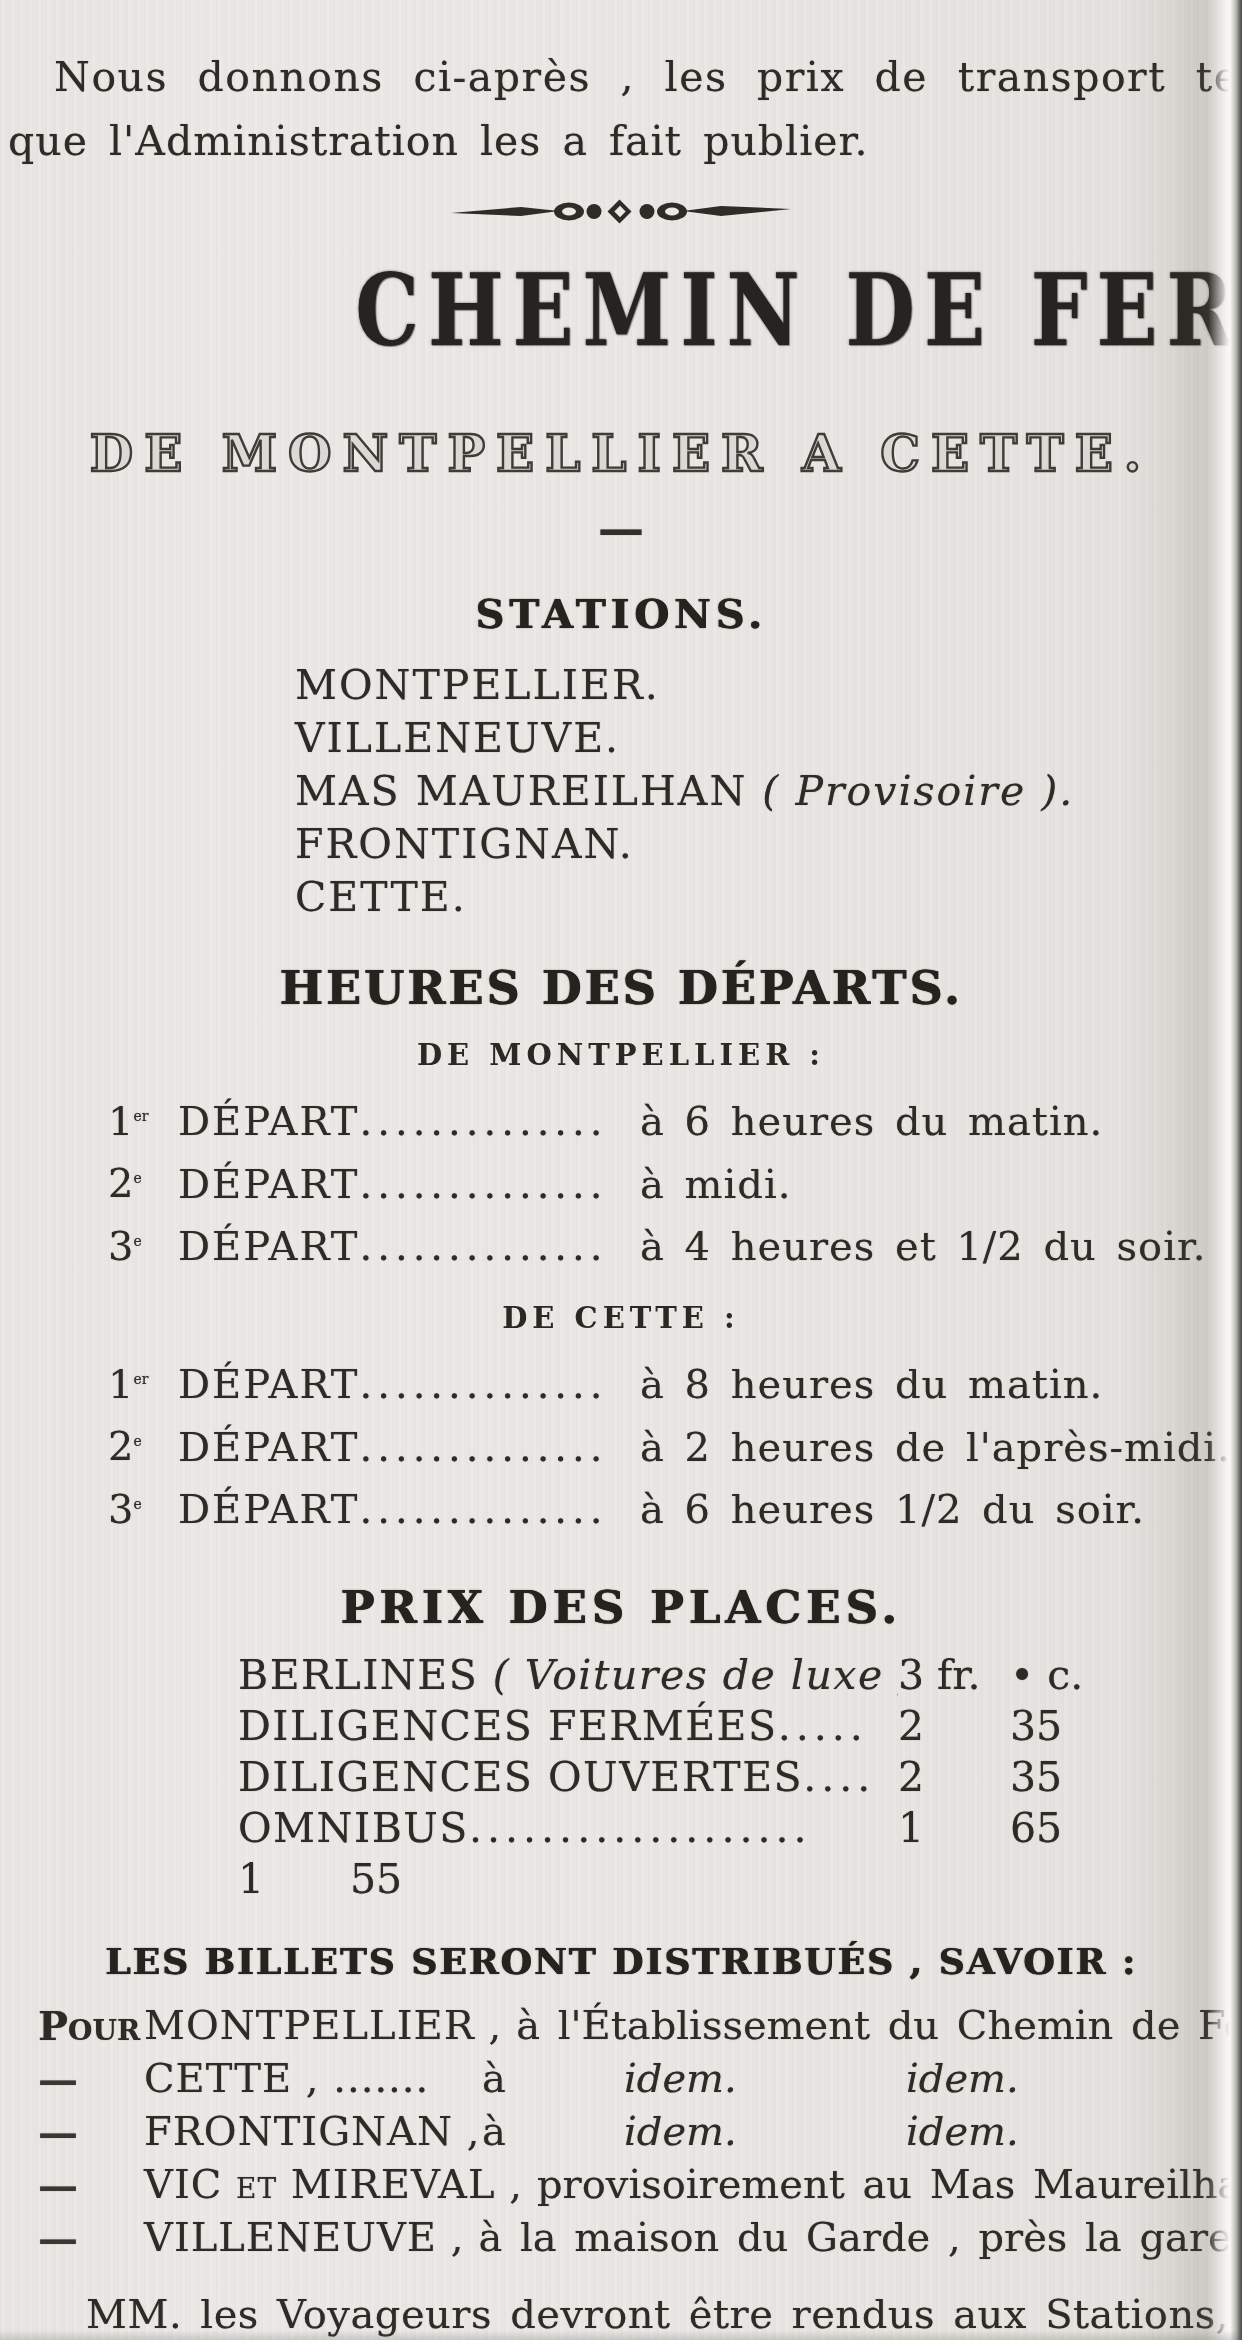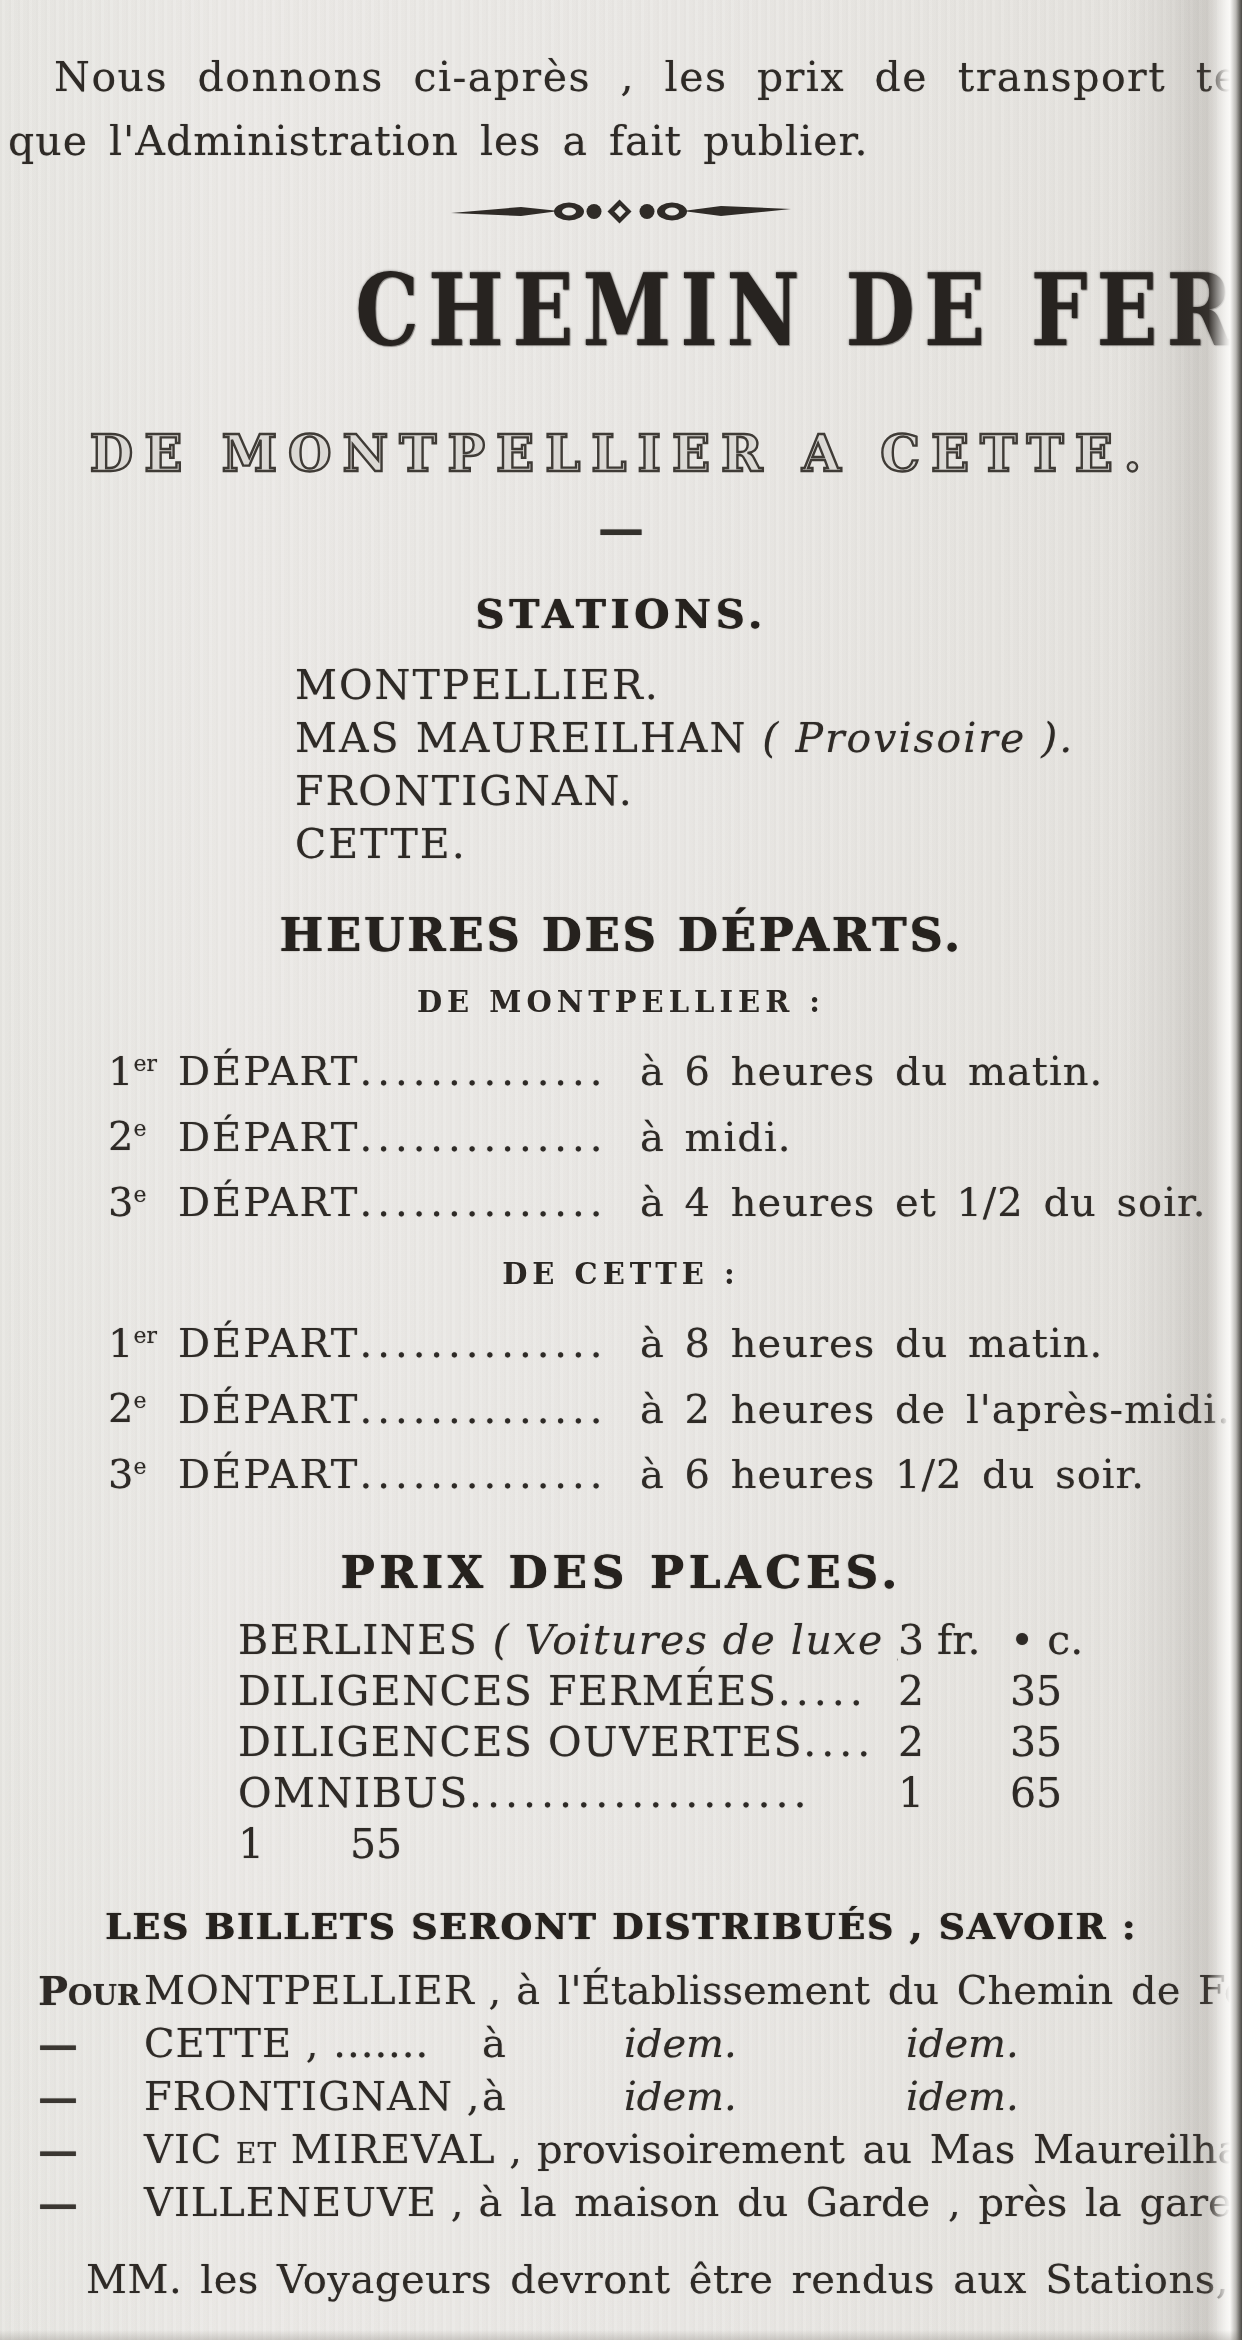--- a/index.html
+++ b/index.html
@@ -47,21 +47,21 @@
 
   
   .stations-list{list-style:none;margin:22px 0 0 295px;padding:0;}
   .station{font-size:41px;line-height:53px;letter-spacing:2px;font-weight:500;}
 
   
   .dep-group{margin-top:0;}
   .dep-rows{margin-top:16px;}
   .dep-row{display:flex;align-items:baseline;margin-left:108px;font-size:40px;line-height:57px;white-space:nowrap;}
   .dep-ord{width:70px;flex:0 0 auto;}
-  .dep-ord sup{font-size:22px;letter-spacing:0;}
+  .dep-ord sup{font-size:14px;letter-spacing:0;}
   .dep-label{flex:0 0 462px;width:462px;overflow:hidden;letter-spacing:2px;}
   .dep-dots{letter-spacing:5px;}
   .dep-time{flex:1;letter-spacing:1px;word-spacing:6px;}
 
   
   .price-rows{margin-top:14px;}
   .price-row{display:flex;align-items:baseline;margin-left:238px;width:880px;font-size:41px;line-height:51px;white-space:nowrap;}
   .price-label{flex:1;overflow:hidden;letter-spacing:1.5px;}
   .price-dots{letter-spacing:5px;}
   .price-fr{flex:0 0 112px;width:112px;}
@@ -115,20 +115,21 @@
     </svg>
   </div>
 
   <h1 class="title"><span class="title-inner">CHEMIN DE FER</span></h1>
   <h2 class="subtitle">DE MONTPELLIER A CETTE.</h2>
   <div class="title-dash ink">—</div>
 
   <h3 class="sec-heading stations-heading">STATIONS.</h3>
   <ul class="stations-list">
     <li class="station ink"><span>MONTPELLIER.</span><span class="it"></span></li>
+    <li class="station ink"><span>VILLENEUVE.</span><span class="it"></span></li>
     <li class="station ink"><span>MAS MAUREILHAN </span><span class="it">( Provisoire ).</span></li>
     <li class="station ink"><span>FRONTIGNAN.</span><span class="it"></span></li>
     <li class="station ink"><span>CETTE.</span><span class="it"></span></li>
   </ul>
 
   <h3 class="sec-heading heures-heading">HEURES DES DÉPARTS.</h3>
 
   <div class="dep-group">
     <h4 class="sub-heading">DE MONTPELLIER :</h4>
     <div class="dep-rows">

